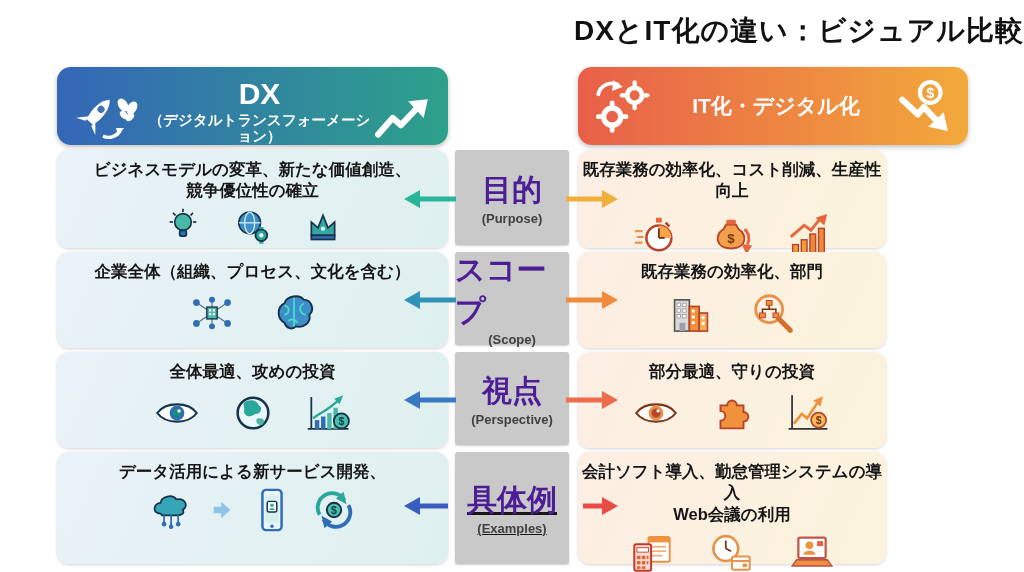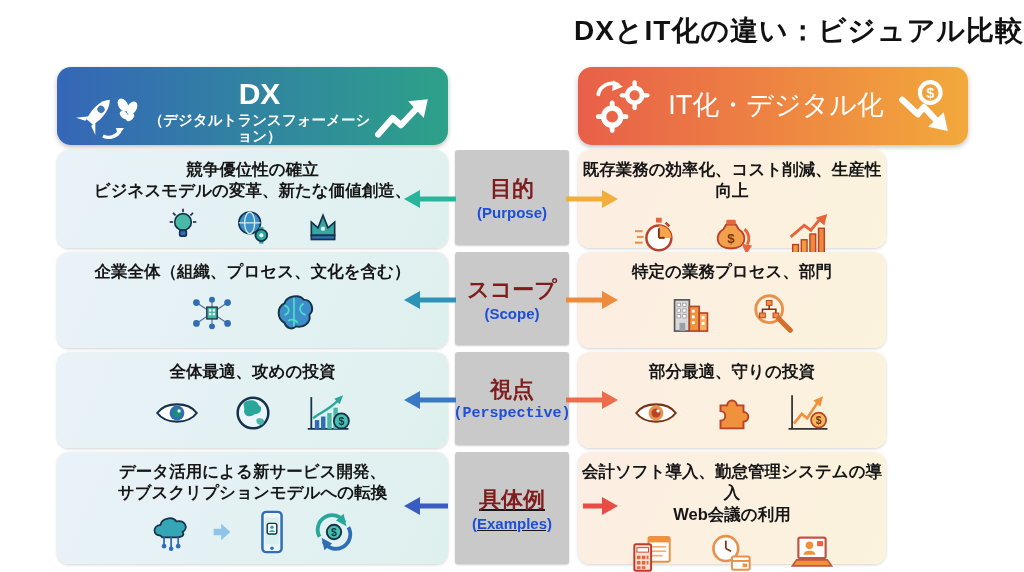--- a/index.html
+++ b/index.html
@@ -8,38 +8,38 @@
   .title{position:absolute;top:12px;left:0;width:100%;text-align:right;
          font-size:28px;font-weight:bold;letter-spacing:1px;color:#111;margin:0;}
   
   .hdr{position:absolute;top:67px;height:78px;border-radius:14px;display:flex;align-items:center;
        justify-content:space-between;padding:0 16px;box-sizing:border-box;color:#fff;
        box-shadow:0 2px 5px rgba(0,0,0,.25);}
   .hdr.dx{left:57px;width:391px;background:linear-gradient(90deg,#3566b8,#2da189);align-items:flex-end;}
   .hdr.it{left:578px;width:390px;background:linear-gradient(90deg,#e85f49,#f2a93b);}
   .htxt{flex:1;text-align:center;line-height:1.15;}
   .ht{font-size:30px;font-weight:bold;}
-  .ht2{font-size:27px;font-weight:normal;}
+  .ht2{font-size:21px;font-weight:bold;}
   .hs{font-size:14.5px;font-weight:bold;}
   
   .row{position:absolute;border-radius:12px;box-sizing:border-box;text-align:center;
        padding-top:9px;box-shadow:0 1px 3px rgba(0,0,0,.18);}
   .row.dx{left:57px;width:391px;background:linear-gradient(115deg,#e9f2f8,#def0ee);}
   .row.it{left:578px;width:308px;background:linear-gradient(115deg,#fceee3,#fbf3dc);}
   .rtxt{font-size:16.5px;font-weight:bold;line-height:1.3;color:#161616;}
   .icons{display:flex;justify-content:center;align-items:center;gap:30px;margin-top:5px;}
   .ic{width:46px;height:46px;}
   .ic-sm{width:40px;height:40px;}
   .ic-ar{width:22px;height:40px;}
   
   .cbox{position:absolute;left:455px;width:114px;background:#c9c9c9;border-radius:3px;
         display:flex;flex-direction:column;align-items:center;justify-content:center;
         box-shadow:0 1px 2px rgba(0,0,0,.2);}
-  .cja{font-size:22px;font-weight:bold;color:#7f1d1d;}
-  .cen{font-size:15px;font-weight:bold;color:#1d4ed8;}
+  .cja{font-size:30px;font-weight:bold;color:#4c1d95;}
+  .cen{font-size:13px;font-weight:bold;color:#404040;}
   .overlay{position:absolute;left:0;top:0;width:1024px;height:572px;pointer-events:none;}
   .hicon{display:flex;align-items:center;}
 </style>
 </head>
 <body>
 
 <div class="canvas">
 
   <h1 class="title">DXとIT化の違い：ビジュアル比較</h1>
 
@@ -107,32 +107,32 @@
   </div>
 
   <div class="cbox" style="top:150px;height:95px;">
     <div class="cja">目的</div>
     <div class="cen">(Purpose)</div>
   </div>
   <div class="cbox" style="top:252px;height:93px;">
     <div class="cja">スコープ</div>
     <div class="cen">(Scope)</div>
   </div>
-  <div class="cbox" style="top:352px;height:93px;font-family:Liberation Mono, monospace;">
+  <div class="cbox" style="top:352px;height:93px;">
     <div class="cja">視点</div>
     <div class="cen">(Perspective)</div>
   </div>
   <div class="cbox" style="top:452px;height:112px;text-decoration:underline;">
     <div class="cja">具体例</div>
     <div class="cen">(Examples)</div>
   </div>
 
   <div class="row dx" style="top:150px;height:98px;">
+    <div class="rtxt">ビジネスモデルの変革、新たな価値創造、</div>
     <div class="rtxt">競争優位性の確立</div>
-    <div class="rtxt">ビジネスモデルの変革、新たな価値創造、</div>
     <div class="icons">
       <svg class="ic-sm" viewBox="0 0 48 48">
         <g stroke="#16324a" stroke-width="2">
             <circle cx="24" cy="18" r="10" fill="#49b8a6"></circle>
         <rect x="20" y="28" width="8" height="7" rx="2" fill="#2f6db5"></rect>
           </g>
         <g stroke="#16324a" stroke-width="2">
             <line x1="24" y1="2" x2="24" y2="6"></line>
         <line x1="8" y1="18" x2="12" y2="18"></line>
             <line x1="36" y1="18" x2="40" y2="18"></line>
@@ -231,21 +231,21 @@
           <path d="M24,8 L24,38"></path>
             <path d="M14,16 C20,18 20,24 14,26"></path>
             <path d="M34,14 C28,18 30,24 36,26"></path>
           <path d="M18,32 C22,30 26,32 28,34"></path>
           </g>
       </svg>
     </div>
   </div>
 
   <div class="row it" style="top:252px;height:96px;">
-    <div class="rtxt">特定の業務プロセス、部門</div>
+    <div class="rtxt">既存業務の効率化、部門</div>
     <div class="icons" style="margin-top:8px;gap:36px;">
       <svg class="ic" width="56" viewBox="0 0 56 48">
         <rect x="8" y="8" width="18" height="38" fill="#d9d9d9" stroke="#555" stroke-width="2"></rect>
         <g fill="#fff" stroke="#888" stroke-width="0.8">
             <rect x="11" y="12" width="4" height="4"></rect>
             <rect x="18" y="12" width="4" height="4"></rect>
         <rect x="11" y="19" width="4" height="4"></rect>
             <rect x="18" y="19" width="4" height="4"></rect>
         <rect x="11" y="26" width="4" height="4"></rect>
             <rect x="18" y="26" width="4" height="4"></rect>
@@ -322,21 +322,20 @@
         <polyline points="10,36 19,25 25,30 37,12" stroke="#f0913c" stroke-width="3" fill="none"></polyline>
         <polygon points="32,10 43,5 40,17" fill="#f0913c"></polygon>
         <circle cx="38" cy="32" r="8.5" fill="#f5b95a" stroke="#b8432a" stroke-width="2"></circle>
         <text x="38" y="36.5" font-size="12" text-anchor="middle" font-weight="bold" fill="#7a3414">$</text>
       </svg>
     </div>
   </div>
 
   <div class="row dx" style="top:452px;height:112px;">
     <div class="rtxt">データ活用による新サービス開発、</div>
-    <div class="rtxt">サブスクリプションモデルへの転換</div>
     <div class="icons" style="gap:16px;">
       <svg class="ic" width="52" viewBox="0 0 52 48">
         <path d="M13,28 C4,28 4,17 13,16 C14,8 27,6 31,12 C41,10 45,20 38,24 C41,28 36,30 32,30 L15,30 Z" fill="#35a6b5" stroke="#16324a" stroke-width="2"></path>
         <g stroke="#2f6db5" stroke-width="2">
             <line x1="17" y1="30" x2="17" y2="38"></line>
         <line x1="25" y1="30" x2="25" y2="41"></line>
             <line x1="33" y1="30" x2="33" y2="38"></line>
           </g>
         <circle cx="17" cy="40" r="2.6" fill="#2f6db5"></circle>
           <circle cx="25" cy="43" r="2.6" fill="#2f6db5"></circle>

